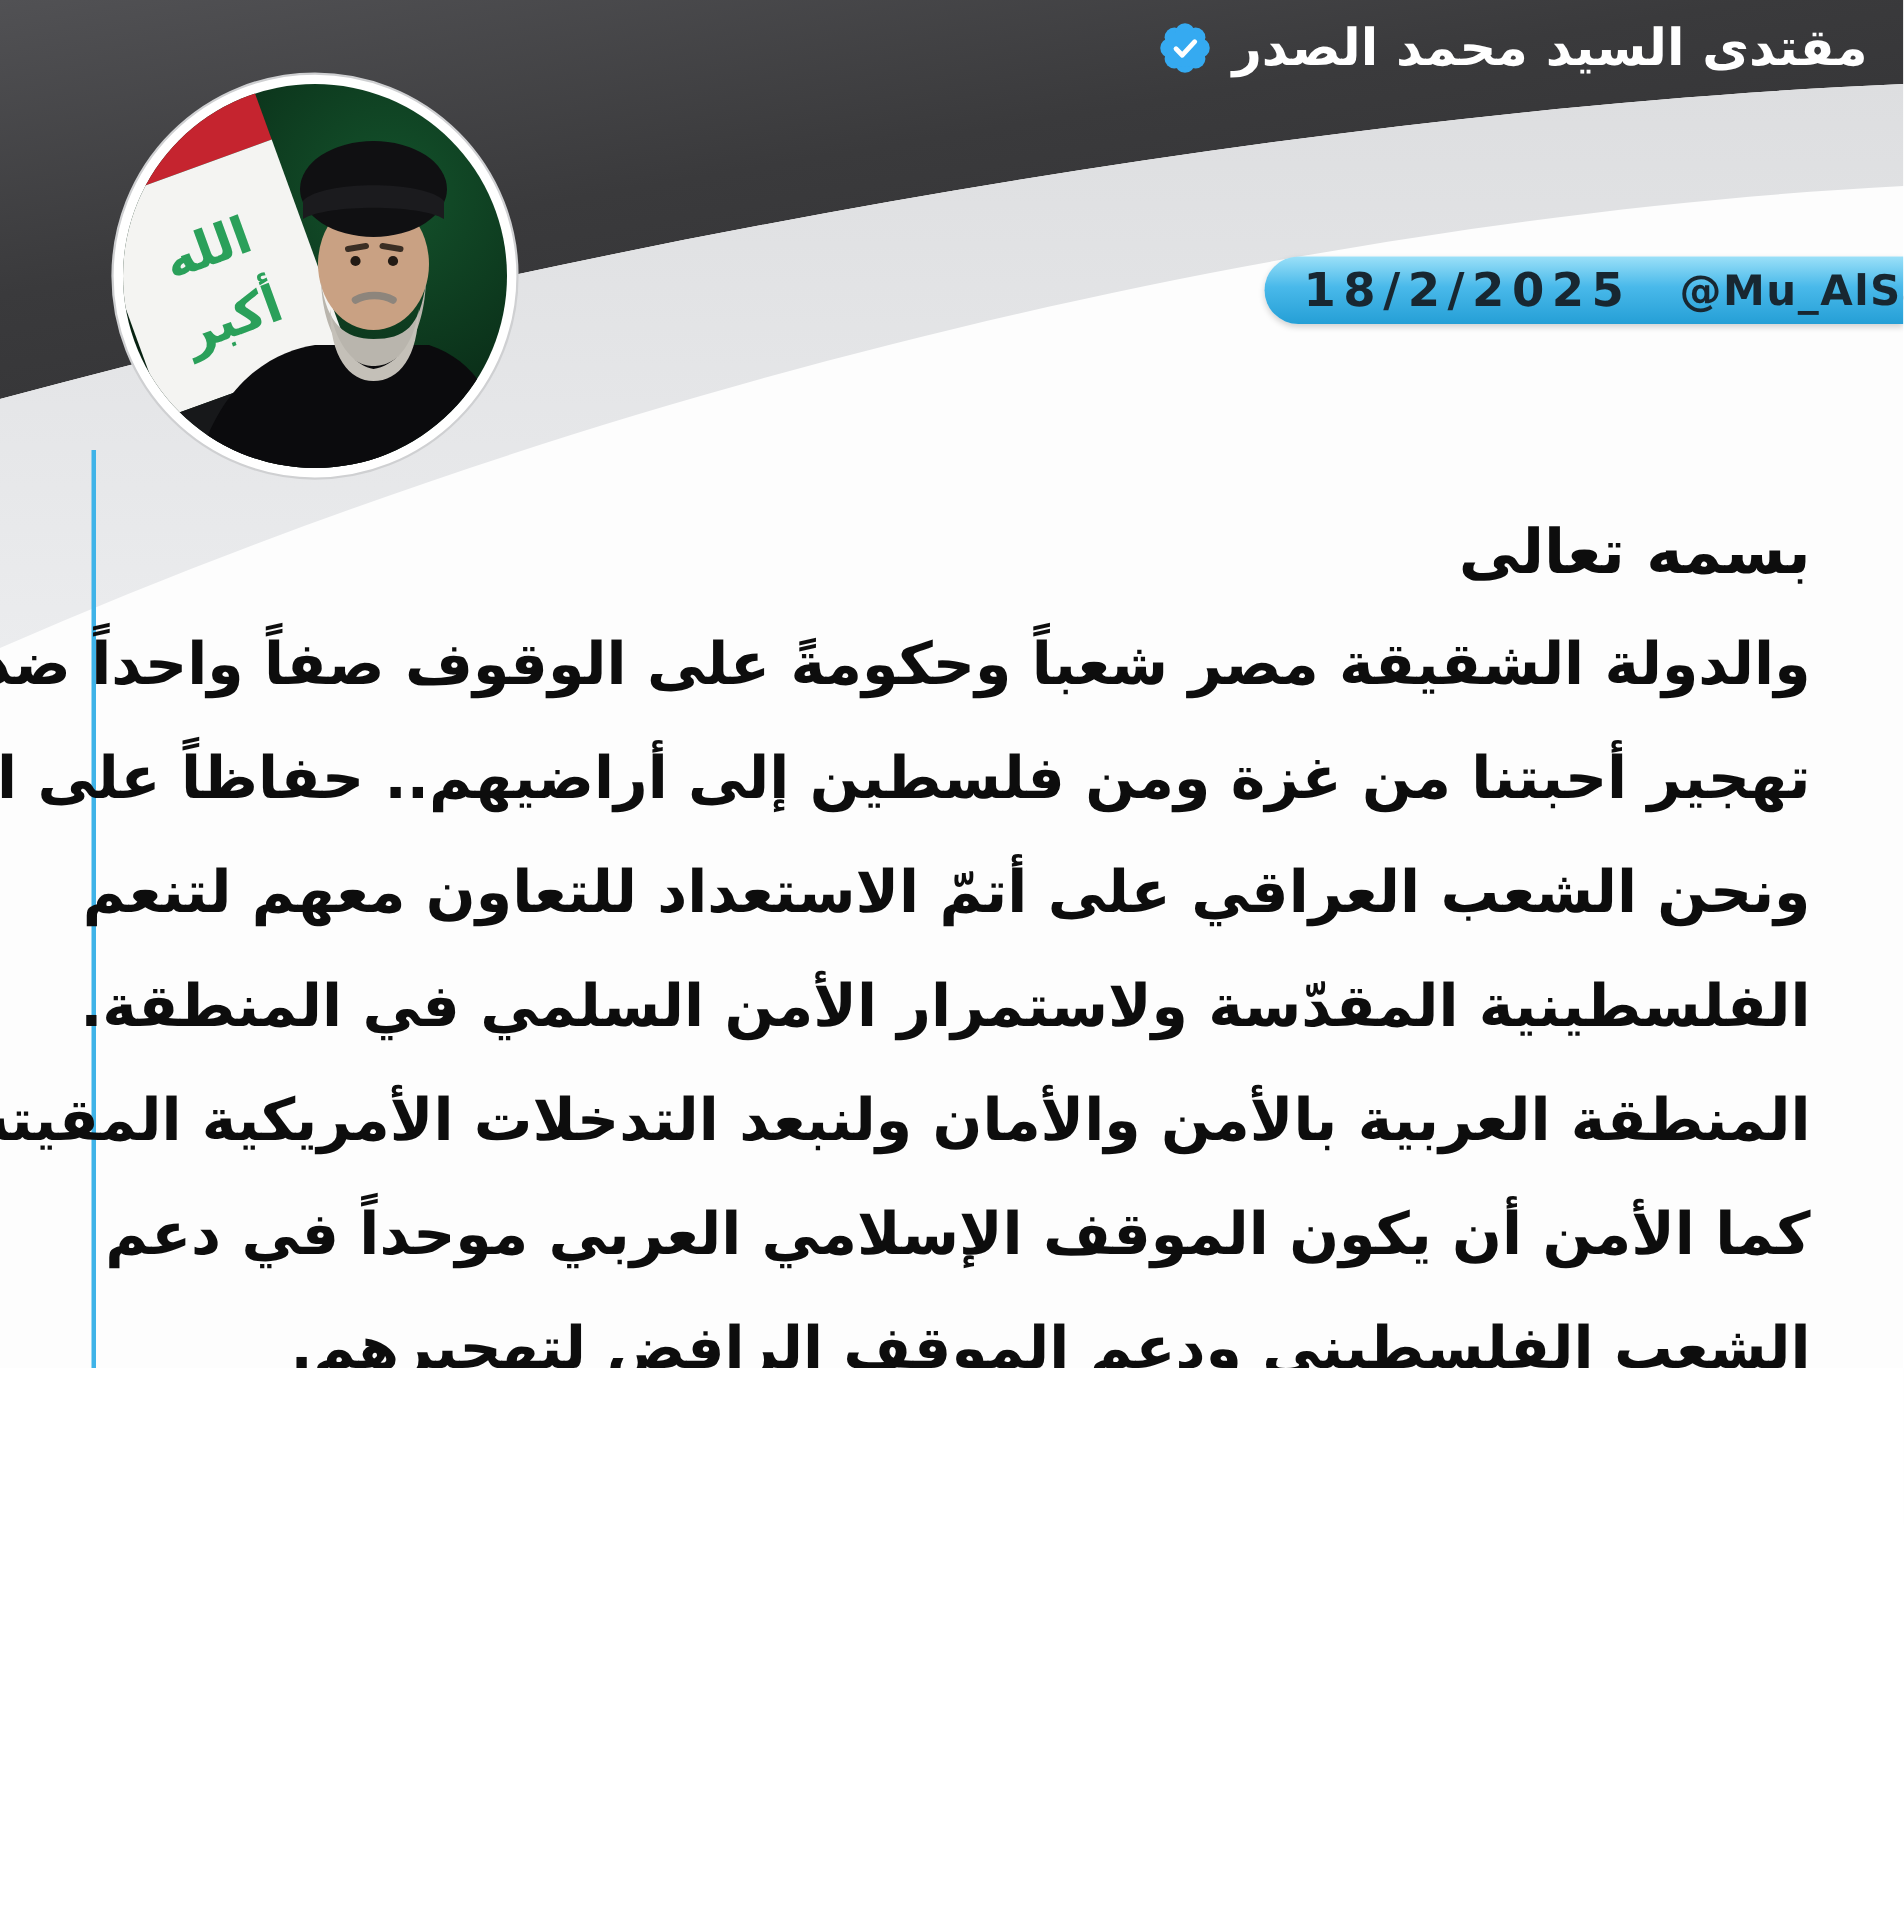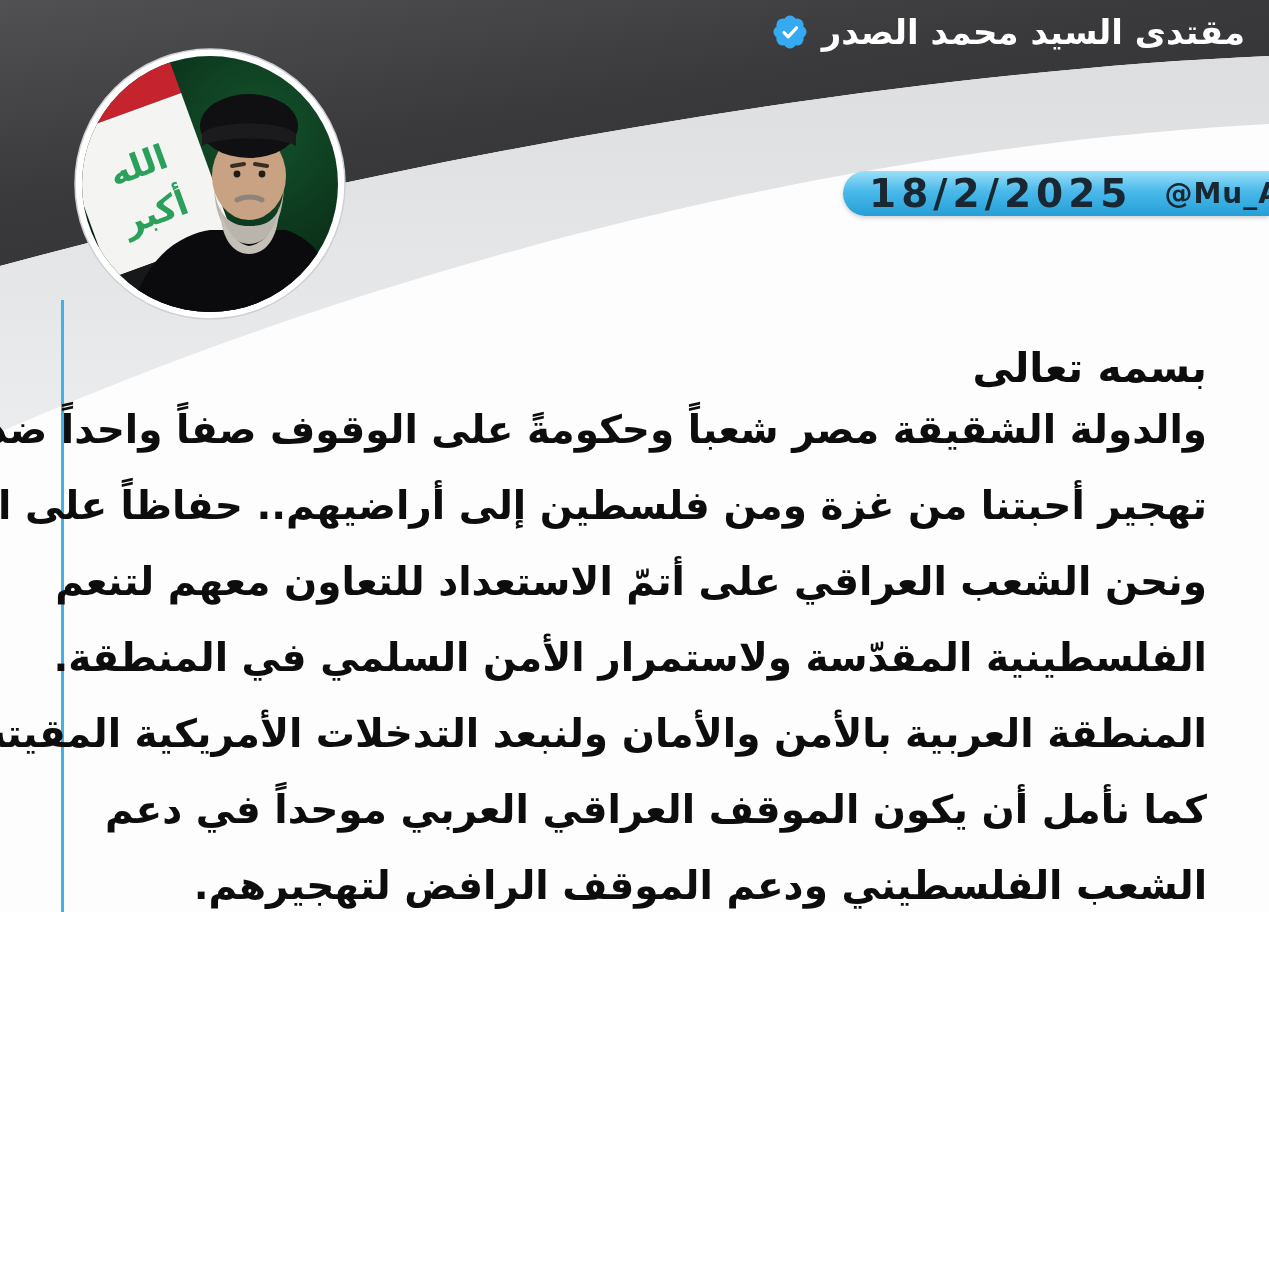--- a/index.html
+++ b/index.html
@@ -23,33 +23,33 @@
   .avatar{ position:absolute; left:74px; top:48px; width:272px; height:272px; z-index:6; }
 
   
   .date-pill{
     position:absolute; top:171px; left:843px; width:426px; height:45px;
     border-radius:24px 0 0 24px;
     background:linear-gradient(180deg,#9be0f8 0%,#49b9ea 45%,#259fd6 100%);
     display:flex; align-items:center; gap:32px; padding-left:26px;
     z-index:5; box-shadow:0 2px 4px rgba(0,0,0,.18);
   }
-  .date-text{ font-size:39px; font-weight:bold; color:#182731; letter-spacing:5px; }
+  .date-text{ font-size:31px; font-weight:bold; color:#182731; letter-spacing:5px; }
   .handle-text{ font-size:28px; font-weight:bold; color:#182731; letter-spacing:1px; }
 
   
   .v-line{ position:absolute; left:61px; top:300px; width:3px; height:930px; background:var(--accent,#3fb3e8); }
   .h-line{ position:absolute; left:61px; top:1228px; width:332px; height:3px; background:var(--accent,#3fb3e8); }
 
   
   .post-body{
     position:absolute; top:344px; right:62px; width:1160px;
     direction:rtl; text-align:right; color:#0d0d0d;
   }
-  .basmala{ font-size:41px; font-weight:bold; }
+  .basmala{ font-size:41px; font-weight:bold; margin-bottom:14px; }
   .body-line{ font-size:39px; font-weight:bold; line-height:76px; white-space:nowrap; }
   .signature{
     position:absolute; left:138px; top:1042px;
     direction:rtl; font-size:40px; font-weight:bold; color:#121212;
   }
 
   
   .action-pill{
     position:absolute; left:385px; top:1204px; width:436px; height:49px;
     border-radius:26px;
@@ -167,21 +167,21 @@
   <div class="v-line"></div>
   <div class="h-line"></div>
 
   <div class="post-body">
     <div class="basmala">بسمه تعالى</div>
     <div class="body-line">والدولة الشقيقة مصر شعباً وحكومةً على الوقوف صفاً واحداً ضد</div>
     <div class="body-line">تهجير أحبتنا من غزة ومن فلسطين إلى أراضيهم.. حفاظاً على القضية</div>
     <div class="body-line">ونحن الشعب العراقي على أتمّ الاستعداد للتعاون معهم لتنعم</div>
     <div class="body-line">الفلسطينية المقدّسة ولاستمرار الأمن السلمي في المنطقة.</div>
     <div class="body-line">المنطقة العربية بالأمن والأمان ولنبعد التدخلات الأمريكية المقيتة.</div>
-    <div class="body-line">كما نأمل أن يكون الموقف العراقي العربي موحداً في دعم</div>
+    <div class="body-line">كما الأمن أن يكون الموقف الإسلامي العربي موحداً في دعم</div>
     <div class="body-line">الشعب الفلسطيني ودعم الموقف الرافض لتهجيرهم.</div>
   </div>
 
   <div class="signature">مقتدى الصدر</div>
 
   <div class="action-pill">
     <span class="action-icon">
       <svg viewBox="0 0 24 24">
           <path d="M12 15 V4"></path>
           <path d="M8 7.5 l4,-4 4,4"></path>

